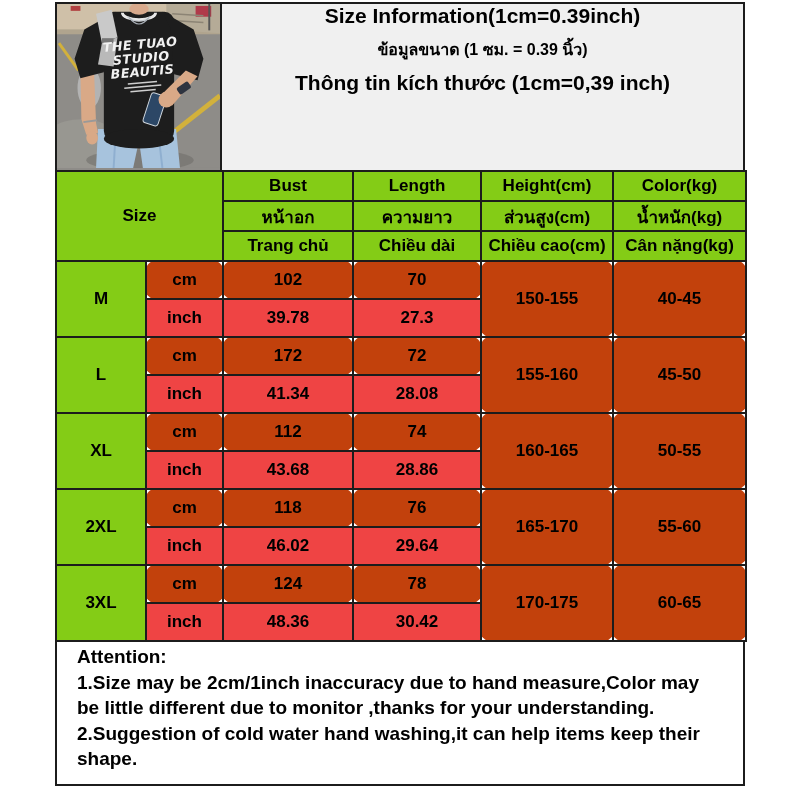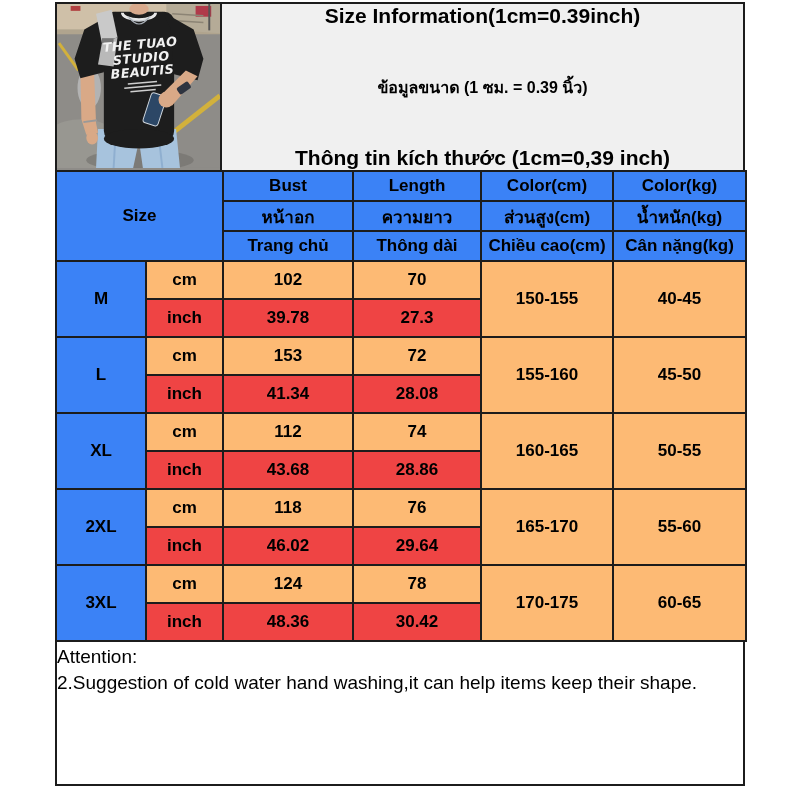--- a/index.html
+++ b/index.html
@@ -11,45 +11,45 @@
 
   
   .top-section{display:flex;height:168px;}
   .photo-cell{
     width:167px;min-width:167px;height:168px;box-sizing:border-box;
     border:2px solid #1c1c1c;border-bottom:none;overflow:hidden;background:#8e8c88;
   }
   .photo-cell svg{display:block;}
   .title-cell{
     flex:1;box-sizing:border-box;border:2px solid #1c1c1c;border-left:none;border-bottom:none;
-    background:#f0f0f0;display:flex;flex-direction:column;justify-content:space-between;
+    background:#f0f0f0;display:flex;flex-direction:column;justify-content:flex-start;
     align-items:center;gap:9px;text-align:center;
   }
   .title-en,.title-vi{font-size:21px;font-weight:bold;}
   .title-th{font-size:16px;font-weight:bold;}
 
   
   table.size-table{border-collapse:collapse;table-layout:fixed;width:690px;}
   table.size-table td{
     border:2px solid #1c1c1c;text-align:center;vertical-align:middle;
     padding:0;font-weight:bold;font-size:17px;overflow:hidden;
   }
   .hrow{height:30px;}
   .drow{height:38px;}
-  .c-head{background:#3b82f6;}
-  .c-light{background:#fdba74;}
+  .c-head{background:#84cc16;}
+  .c-light{background:#c2410c;border-radius:9px;}
   .c-white{background:#ef4444;}
   td.size-title{font-size:30px;}
   td.size-label{font-size:19px;}
   td.th-txt{font-size:16px;margin-left:20px;}
 
   
   .attention-box{
     box-sizing:border-box;height:144px;border:2px solid #1c1c1c;border-top:none;
-    background:#ffffff;padding:2px 0;font-size:19px;line-height:25.5px;font-weight:400;
+    background:#ffffff;padding:2px 20px;font-size:19px;line-height:25.5px;font-weight:700;
   }
 </style>
 </head>
 <body>
 
 <div class="sheet">
 
   <div class="top-section">
     <div class="photo-cell">
       <svg width="163" height="164" viewBox="0 0 167 168">
@@ -130,32 +130,32 @@
         <col style="width:130px">
       <col style="width:128px">
         <col style="width:132px">
         <col style="width:133px">
     </colgroup>
     <tbody>
       <tr class="hrow">
         <td class="c-head size-title" colspan="2" rowspan="3">Size</td>
         <td class="c-head">Bust</td>
         <td class="c-head">Length</td>
-        <td class="c-head">Color(cm)</td>
+        <td class="c-head">Height(cm)</td>
         <td class="c-head">Color(kg)</td>
       </tr>
       <tr class="hrow">
         <td class="c-head th-txt">หน้าอก</td>
         <td class="c-head th-txt">ความยาว</td>
         <td class="c-head th-txt">ส่วนสูง(cm)</td>
         <td class="c-head th-txt">น้ำหนัก(kg)</td>
       </tr>
       <tr class="hrow">
         <td class="c-head">Trang chủ</td>
-        <td class="c-head">Thông dài</td>
+        <td class="c-head">Chiều dài</td>
         <td class="c-head">Chiều cao(cm)</td>
         <td class="c-head">Cân nặng(kg)</td>
       </tr>
 
       <tr class="drow">
         <td class="c-head size-label" rowspan="2">M</td>
         <td class="c-light">cm</td>
         <td class="c-light">102</td>
         <td class="c-light">70</td>
         <td class="c-light" rowspan="2">150-155</td>
@@ -163,21 +163,21 @@
       </tr>
       <tr class="drow">
         <td class="c-white">inch</td>
         <td class="c-white">39.78</td>
         <td class="c-white">27.3</td>
       </tr>
 
       <tr class="drow">
         <td class="c-head size-label" rowspan="2">L</td>
         <td class="c-light">cm</td>
-        <td class="c-light">153</td>
+        <td class="c-light">172</td>
         <td class="c-light">72</td>
         <td class="c-light" rowspan="2">155-160</td>
         <td class="c-light" rowspan="2">45-50</td>
       </tr>
       <tr class="drow">
         <td class="c-white">inch</td>
         <td class="c-white">41.34</td>
         <td class="c-white">28.08</td>
       </tr>
 
@@ -220,16 +220,17 @@
       <tr class="drow">
         <td class="c-white">inch</td>
         <td class="c-white">48.36</td>
         <td class="c-white">30.42</td>
       </tr>
     </tbody>
   </table>
 
   <div class="attention-box">
     <div>Attention:</div>
+    <div>1.Size may be 2cm/1inch inaccuracy due to hand measure,Color may be little different due to monitor ,thanks for your understanding.</div>
     <div>2.Suggestion of cold water hand washing,it can help items keep their shape.</div>
   </div>
 
 </div>
 
 </body></html>

